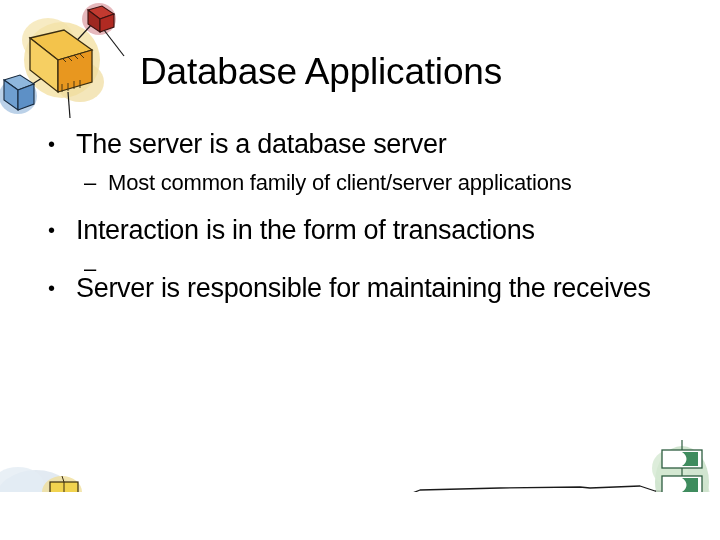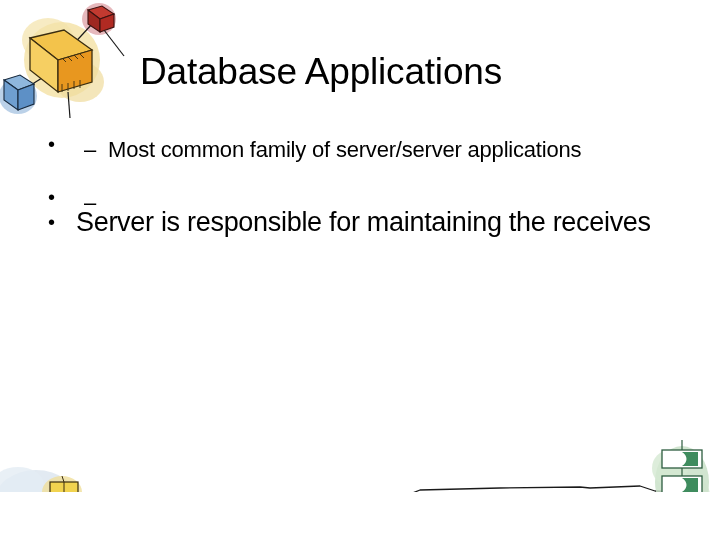--- a/index.html
+++ b/index.html
@@ -117,33 +117,35 @@
       <path d="M18 90 L34 84 L34 104 L18 110 Z" fill="#5d90c6" stroke="#17293d" stroke-width="1.1"></path>
     </svg>
   </div>
 
   <div id="slide-title">Database Applications</div>
 
   <div id="body-list">
 
     <div class="bullet-l1">
       <span class="marker">•</span>
+      <span>The server is a database server</span>
     </div>
 
     <div class="group-gap-small"></div>
 
     <div class="bullet-l2">
       <span class="marker">–</span>
-      <span>Most common family of server/server applications</span>
+      <span>Most common family of client/server applications</span>
     </div>
 
     <div class="group-gap"></div>
 
     <div class="bullet-l1">
       <span class="marker">•</span>
+      <span>Interaction is in the form of transactions</span>
     </div>
 
     <div class="group-gap-small"></div>
 
     <div class="bullet-l2">
       <span class="marker">–</span>
     </div>
 
     <div class="group-gap"></div>
 

